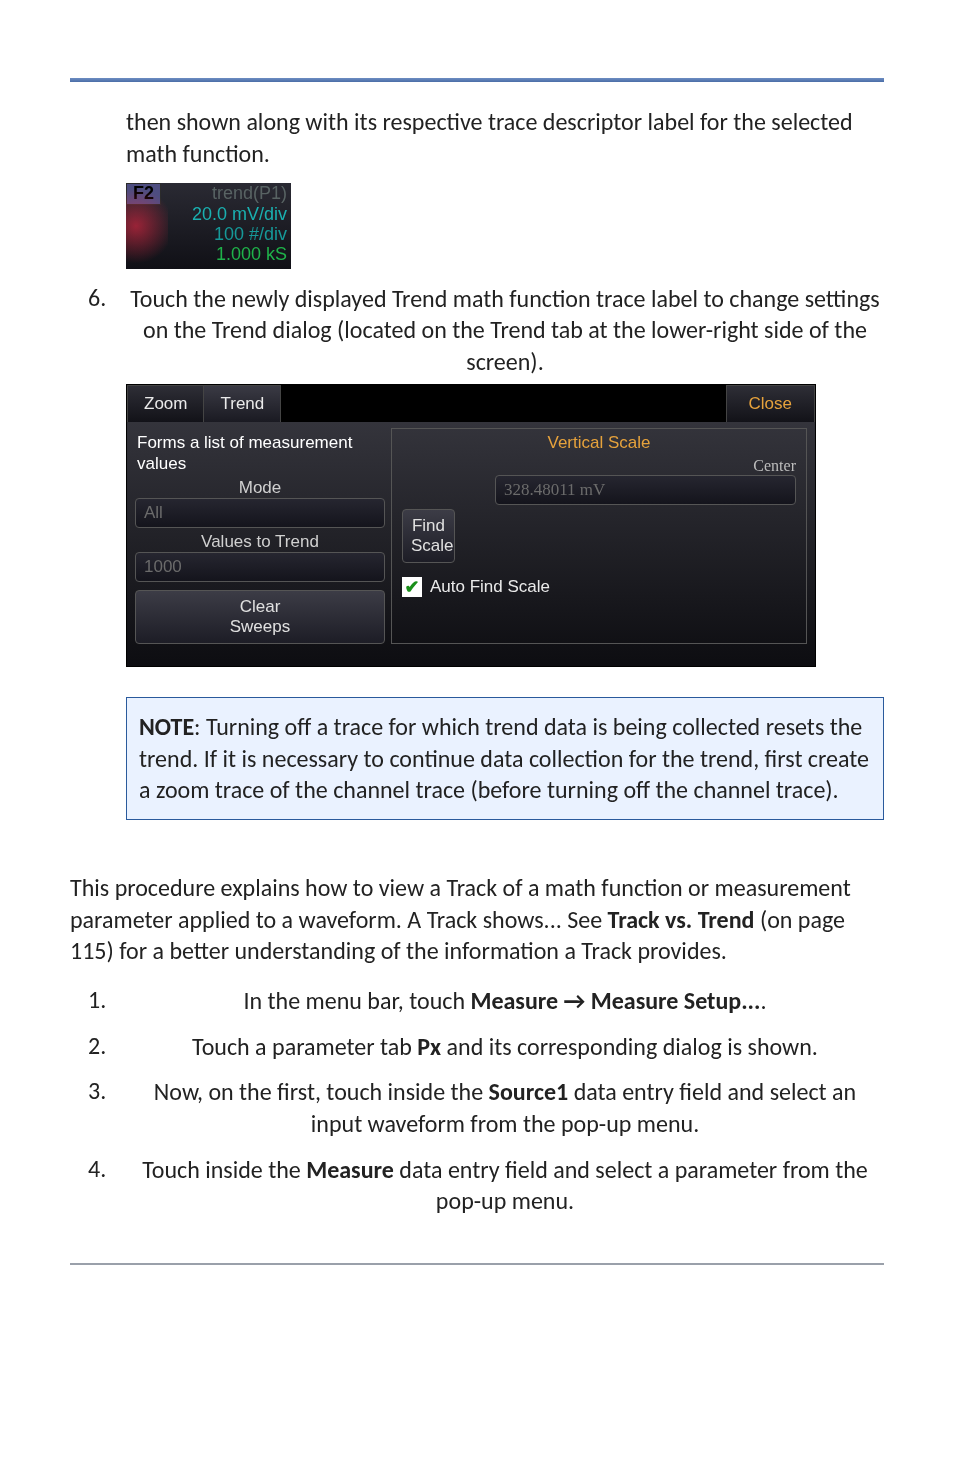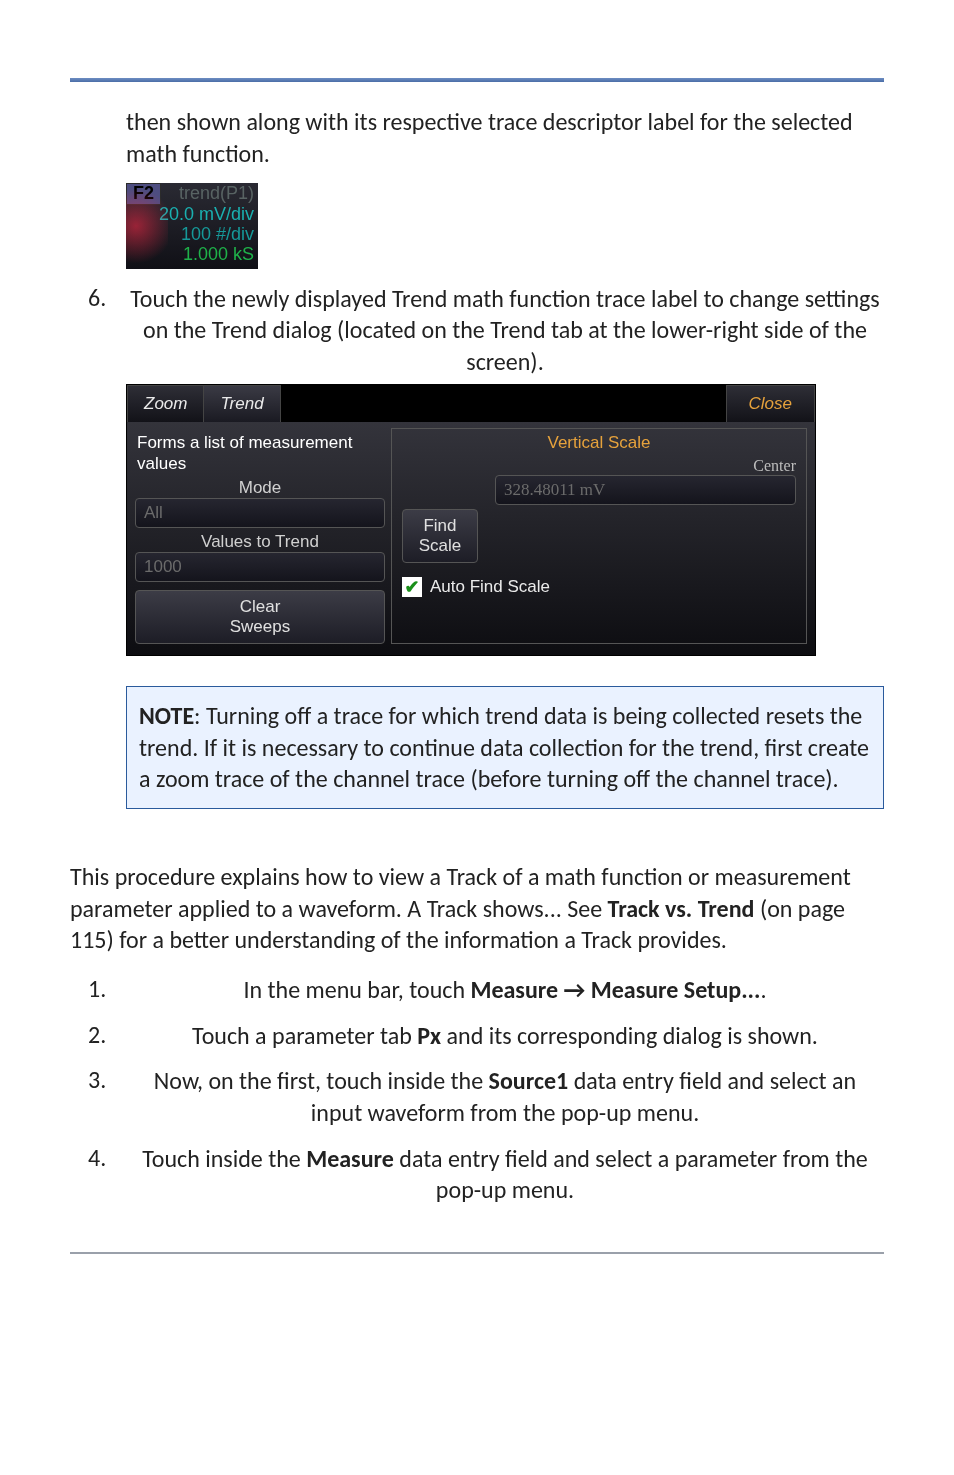--- a/index.html
+++ b/index.html
@@ -5,21 +5,21 @@
   * { box-sizing: border-box; margin: 0; padding: 0; }
   html, body { width: 954px; height: 1475px; font-family: Calibri, "Segoe UI", Arial, sans-serif; font-size: 24px; color: #222; background: #fff; }
   .page { padding: 60px 70px 40px 70px; }
   .rule { height: 4px; background: linear-gradient(#6d8dc2,#4a6da7); margin: 18px 0 24px 0; }
   .p { line-height: 1.32; }
   .indent { margin-left: 56px; }
   .ol-item { display: flex; margin-top: 14px; }
   .ol-num { width: 56px; flex: none; text-align: left; padding-left: 18px; }
   .ol-body { flex: 1; text-align: center; }
   .trace-badge {
-    width: 132px; margin: 14px 0 14px 56px;
+    width: 165px; margin: 14px 0 14px 56px;
     background: linear-gradient(180deg, #2a2a33 0%, #101016 100%);
     padding: 0 0 4px 0;
     font-family: Arial, sans-serif;
   }
   .trace-badge .row { display: flex; justify-content: flex-end; align-items: center; padding-right: 4px; line-height: 1.1; }
   .trace-badge .hdr { justify-content: flex-start; }
   .trace-badge .f2 {
     background: #4d4d80; color: #000; font-weight: bold;
     padding: 0 6px; margin-right: 6px; font-size: 18px;
     border: 1px solid #2b2b2b;
@@ -29,30 +29,30 @@
   .c-grn { color: #1fb24a; }
   .redglow { position: relative; }
   .redglow::before { content: ""; position: absolute; left: 0; top: 0; bottom: 0; width: 42px; background: radial-gradient(circle at 10px 50%, rgba(255,40,70,0.55), rgba(255,40,70,0) 70%); pointer-events:none; }
 
   .dialog {
     width: 690px; margin: 6px 0 12px 56px;
     background: linear-gradient(180deg, #3a3a42 0%, #0d0d11 100%);
     border: 1px solid #000;
     font-family: Arial, sans-serif; font-size: 17px; color: #eaeaea;
   }
-  .tabbar { display: flex; align-items: stretch; background: #000; font-style: italic; }
+  .tabbar { display: flex; align-items: stretch; background: #000; }
   .tab {
     padding: 8px 16px; border: 1px solid #444; border-bottom: none;
     background: linear-gradient(#2e2e36,#121218);
     margin-right: -1px;
   }
   .tab.active { background: linear-gradient(#3a3a44,#1a1a22); }
   .tabbar .spacer { flex: 1; }
   .tabbar .close { padding: 8px 22px; color: #e6a23c; border: 1px solid #444; border-bottom: none; background: linear-gradient(#2e2e36,#121218); }
-  .dbody { display: flex; padding: 6px 8px 11px 8px; }
+  .dbody { display: flex; padding: 6px 8px 22px 8px; }
   .col-l { width: 250px; flex: none; margin-right: 6px; }
   .col-r { flex: 1; border: 1px solid #555; border-radius: 0; padding: 4px 10px 10px 10px; }
   .desc { color: #fff; margin: 4px 2px 2px 2px; line-height: 1.25; }
   .lbl { color: #d0d0d0; text-align: center; margin-top: 4px; }
   .field {
     background: linear-gradient(#262630,#14141c);
     border: 1px solid #555; border-radius: 4px;
     color: #6b6b6b; padding: 4px 8px;
   }
   .btn {
@@ -60,21 +60,21 @@
     border: 1px solid #555; border-radius: 4px;
     color: #e0e0e0; text-align: center; padding: 6px 8px;
     display: inline-block;
   }
   .btn.full { display: block; }
   .vs-title { color: #e6a23c; text-align: center; }
   .row2 { display: flex; align-items: center; margin-top: 4px; }
   .checkwrap { display: flex; align-items: center; margin-top: 14px; }
   .checkbox { width: 20px; height: 20px; background: #fff; color: #1a8f1a; font-weight: bold; display: flex; align-items: center; justify-content: center; margin-right: 8px; font-size: 18px; }
   .grp-r { flex: 1; margin-left: 9px; font-family: Liberation Serif, serif; }
-  .btn-stack { width: 76px; text-align: center; margin-right: 0; }
+  .btn-stack { width: 53px; text-align: center; margin-right: 0; }
   .smlbl { color: #bdbdbd; font-size: 16px; }
 
   .note {
     border: 1px solid #2a5a9c; background: #eaf2ff;
     padding: 13px 12px; margin: 30px 0 12px 56px;
     line-height: 1.32;
   }
 
   .section-gap { height: 40px; }
   .b { font-weight: bold; }

